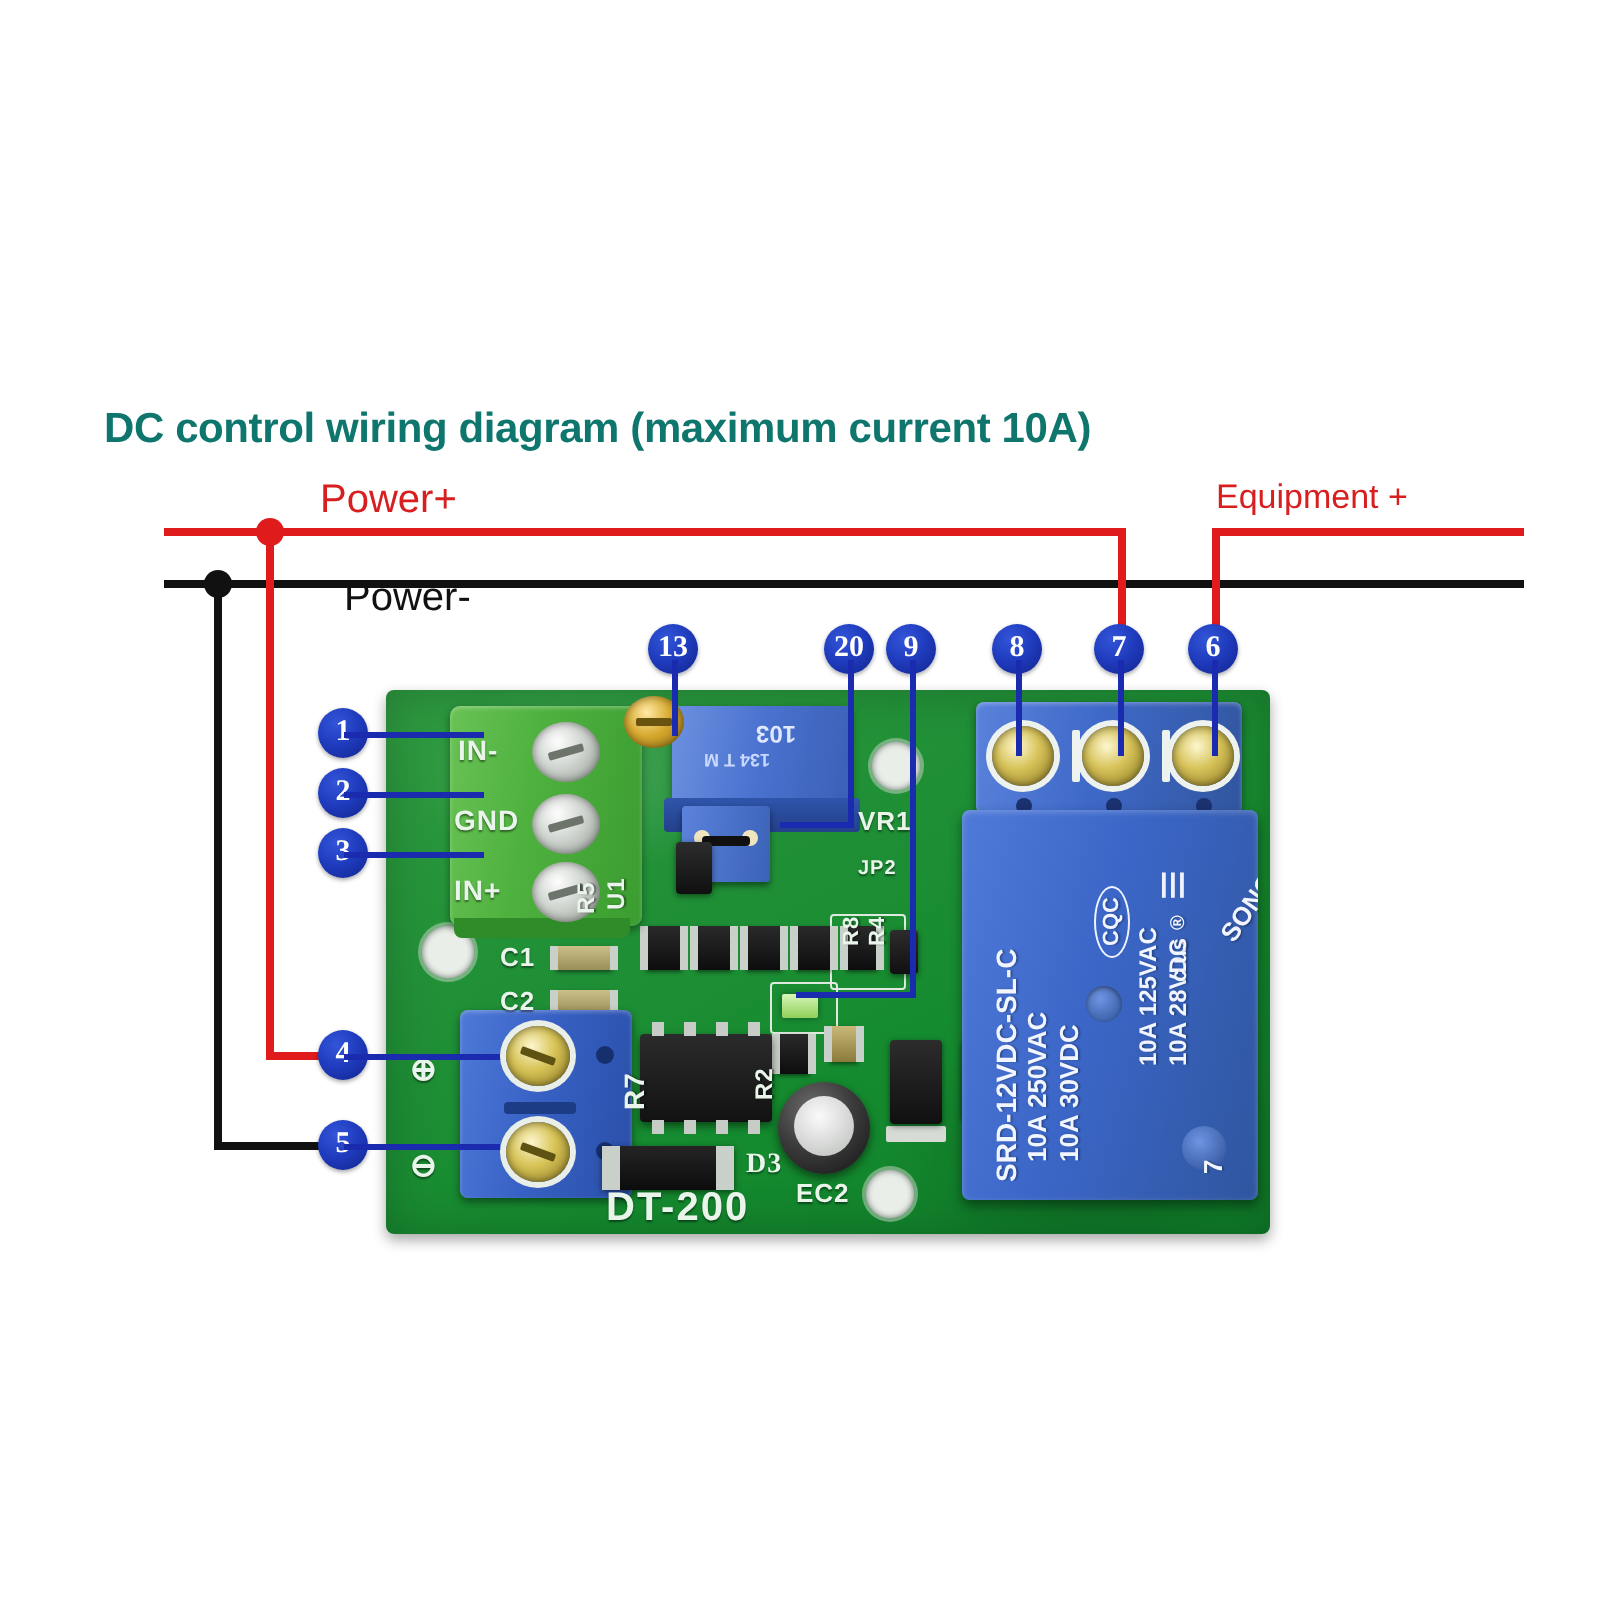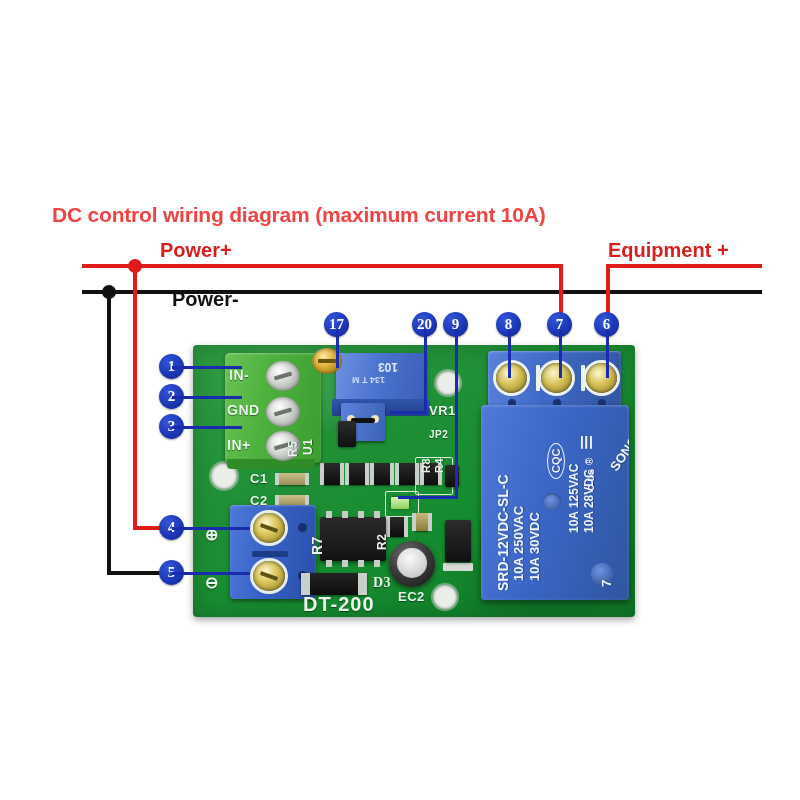--- a/index.html
+++ b/index.html
@@ -6,31 +6,31 @@
   body{
     width:800px;height:800px;background:#ffffff;
     font-family:"Liberation Sans", sans-serif;
     overflow:hidden;position:relative;
   }
   #stage{position:absolute;left:0;top:0;width:800px;height:800px;}
 
   
   .title{
     position:absolute;left:52px;top:203px;
-    font-size:21px;font-weight:bold;color:#ef4444;
+    font-size:21px;font-weight:bold;color:#0f766e;
     letter-spacing:-0.2px;white-space:nowrap;
   }
 
   
-  .wlabel{position:absolute;font-weight:bold;white-space:nowrap;}
+  .wlabel{position:absolute;font-weight:normal;white-space:nowrap;}
   .wlabel.red{color:#d81f1f;}
   .wlabel.blk{color:#111111;}
   #lbl-power-plus{left:160px;top:239px;font-size:20px;}
   #lbl-power-minus{left:172px;top:268px;font-size:20px;margin-top:20px;}
-  #lbl-equip-plus{left:608px;top:239px;font-size:20px;}
+  #lbl-equip-plus{left:608px;top:239px;font-size:17px;}
   #lbl-equip-minus{left:608px;top:268px;font-size:20px;}
 
   
   .wire{position:absolute;background:#e01b1b;}
   .wire.black{background:#111111;}
   .dot{position:absolute;border-radius:50%;}
   .dot.red{background:#e01b1b;}
   .dot.black{background:#111111;}
 
   
@@ -358,21 +358,21 @@
   <div class="cline" style="left:172px;top:426px;width:70px;height:3px;"></div>
   <div class="cnum" style="left:159px;top:414px;">3</div>
 
   <div class="cline" style="left:172px;top:527px;width:78px;height:3px;"></div>
   <div class="cnum" style="left:159px;top:515px;">4</div>
 
   <div class="cline" style="left:172px;top:572px;width:78px;height:3px;"></div>
   <div class="cnum" style="left:159px;top:560px;">5</div>
 
   <div class="cline" style="left:336px;top:330px;width:3px;height:38px;"></div>
-  <div class="cnum" style="left:324px;top:312px;">17</div>
+  <div class="cnum" style="left:324px;top:312px;">13</div>
 
   <div class="cline" style="left:424px;top:330px;width:3px;height:83px;"></div>
   <div class="cline" style="left:390px;top:411px;width:37px;height:3px;"></div>
   <div class="cnum" style="left:412px;top:312px;">20</div>
 
   <div class="cline" style="left:455px;top:330px;width:3px;height:168px;"></div>
   <div class="cline" style="left:398px;top:496px;width:60px;height:3px;"></div>
   <div class="cnum" style="left:443px;top:312px;">9</div>
 
   <div class="cline" style="left:508px;top:330px;width:3px;height:48px;"></div>

